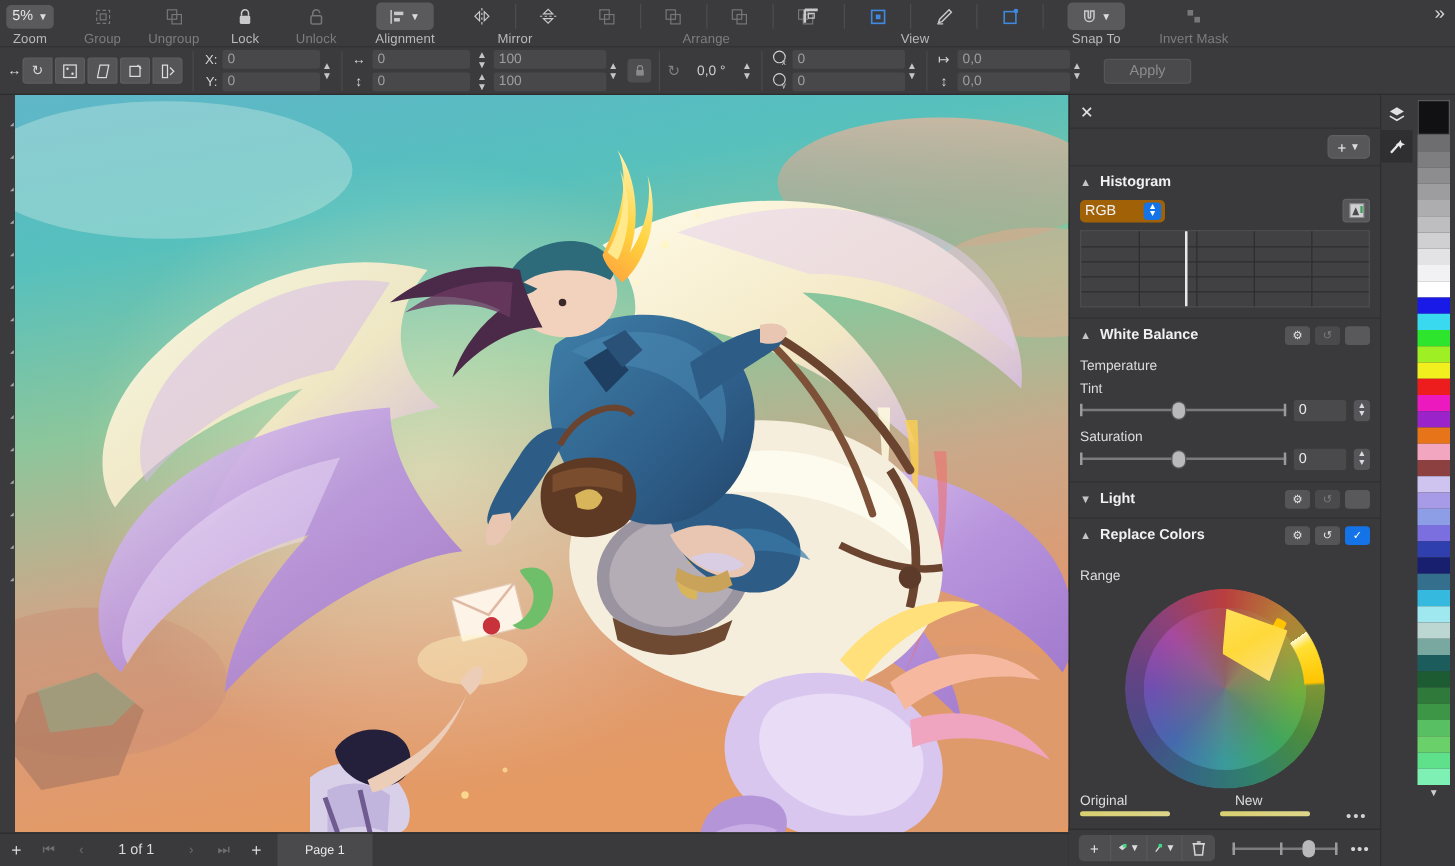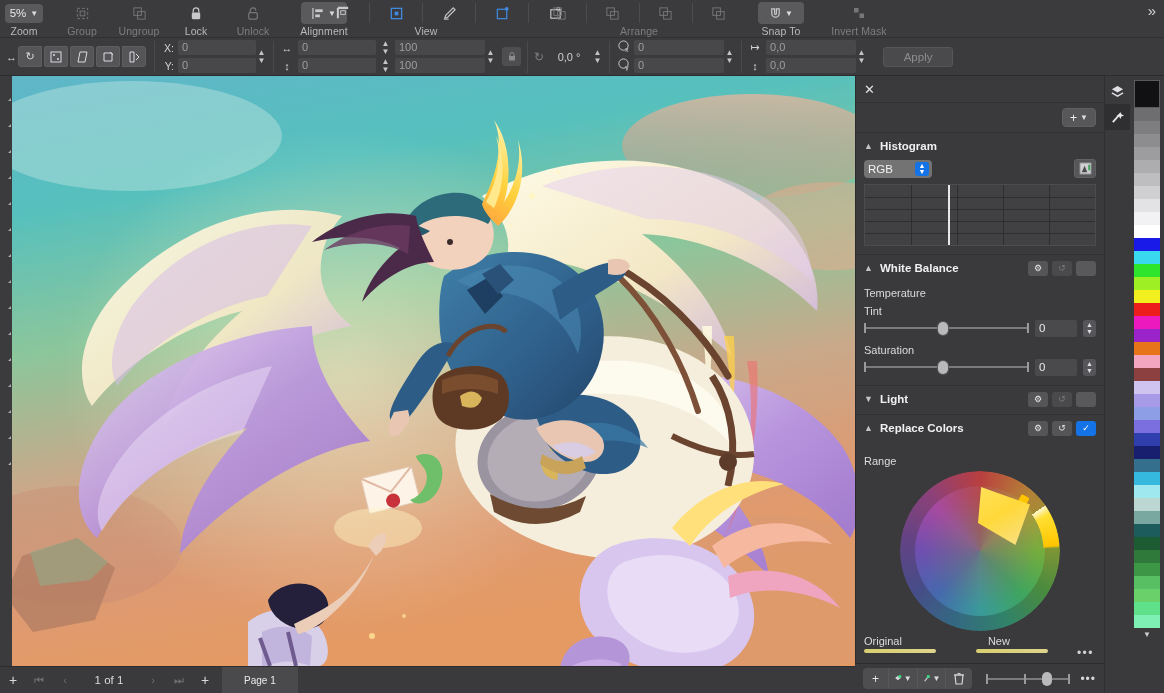--- a/index.html
+++ b/index.html
@@ -156,21 +156,21 @@
   .sbtn {
     width: 20px; height: 15px; border-radius: 3px; background: #555558;
     display: flex; align-items: center; justify-content: center; color: #e7e7ea; font-size: 9px;
   }
   .sbtn.off { background: #4a4a4d; color: #7a7a7d; }
   .sbtn.plain { background: #59595c; }
   .sbtn.checked { background: #1473e6; color: #fff; }
 
   .row-pad { padding: 0 8px; }
   .popup {
-    width: 68px; height: 18px; background: #737373; border-radius: 4px;
+    width: 68px; height: 18px; background: #a16207; border-radius: 4px;
     display: flex; align-items: center; padding: 0 4px; position: relative;
     color: #f2f2f5; font-size: 11.5px;
   }
   .popup .bluebox {
     position: absolute; right: 3px; top: 2px; width: 14px; height: 14px;
     background: #1473e6; border-radius: 3px; color: #fff; font-size: 7px;
     display: flex; flex-direction: column; align-items: center; justify-content: center; line-height: 6px;
   }
   .hist-btn {
     width: 22px; height: 19px; background: #57575a; border: 1px solid #616164; border-radius: 3px;
@@ -361,20 +361,73 @@
               <path d="M1 1v12" stroke="currentColor" stroke-width="1.3"></path>
               <rect x="3.5" y="2.5" width="8" height="3" fill="currentColor"></rect>
               <rect x="3.5" y="8" width="5" height="3" fill="currentColor"></rect>
             </svg>
           <span class="chev" style="margin-left:3px;">▼</span>
         </div>
       </div>
       <div class="tb-label">Alignment</div>
     </div>
 
+    <div class="tb-group" style="width:96px;">
+      <div class="tb-icons">
+        <div class="tb-btn">
+          <svg width="15" height="14" viewBox="0 0 16 14">
+              <path d="M8 0v14" stroke="currentColor" stroke-dasharray="2 2"></path>
+              <path d="M6 3L2 7l4 4z" fill="none" stroke="currentColor"></path>
+              <path d="M10 3l4 4-4 4z" fill="none" stroke="currentColor"></path>
+            </svg>
+        </div>
+        <div class="tb-sep"></div>
+        <div class="tb-btn">
+          <svg width="15" height="14" viewBox="0 0 16 14">
+              <path d="M1 7h14" stroke="currentColor" stroke-dasharray="2 2"></path>
+              <path d="M4 5l4-4 4 4z" fill="none" stroke="currentColor"></path>
+              <path d="M4 9l4 4 4-4z" fill="none" stroke="currentColor"></path>
+            </svg>
+        </div>
+      </div>
+      <div class="tb-label">Mirror</div>
+    </div>
+
+    <div class="tb-group" style="width:210px;">
+      <div class="tb-icons">
+        <div class="tb-btn dim">
+          <svg width="15" height="15" viewBox="0 0 16 16">
+              <rect x="2" y="2" width="8" height="8" fill="none" stroke="currentColor"></rect>
+              <rect x="6" y="6" width="8" height="8" fill="none" stroke="currentColor"></rect>
+            </svg>
+        </div>
+        <div class="tb-sep"></div>
+        <div class="tb-btn dim">
+          <svg width="15" height="15" viewBox="0 0 16 16">
+              <rect x="2" y="2" width="8" height="8" fill="none" stroke="currentColor"></rect>
+              <rect x="6" y="6" width="8" height="8" fill="none" stroke="currentColor"></rect>
+            </svg>
+        </div>
+        <div class="tb-sep"></div>
+        <div class="tb-btn dim">
+          <svg width="15" height="15" viewBox="0 0 16 16">
+              <rect x="2" y="2" width="8" height="8" fill="none" stroke="currentColor"></rect>
+              <rect x="6" y="6" width="8" height="8" fill="none" stroke="currentColor"></rect>
+            </svg>
+        </div>
+        <div class="tb-sep"></div>
+        <div class="tb-btn dim">
+          <svg width="15" height="15" viewBox="0 0 16 16">
+              <rect x="2" y="2" width="8" height="8" fill="none" stroke="currentColor"></rect>
+              <rect x="6" y="6" width="8" height="8" fill="none" stroke="currentColor"></rect>
+            </svg>
+        </div>
+      </div>
+      <div class="tb-label dim">Arrange</div>
+    </div>
 
     <div class="tb-group" style="width:170px;">
       <div class="tb-icons">
         <div class="tb-btn">
           <svg width="15" height="15" viewBox="0 0 16 16">
               <path d="M2 2h11M2 2v11" stroke="currentColor" stroke-width="2.2"></path>
               <path d="M5 5h5v4H5z" fill="none" stroke="currentColor"></path>
             </svg>
         </div>
         <div class="tb-sep"></div>
@@ -400,53 +453,20 @@
         </div>
         <div class="tb-sep"></div>
         <div class="tb-btn">
           <svg width="15" height="15" viewBox="0 0 16 16">
               <rect x="3" y="4" width="10" height="9" fill="none" stroke="currentColor" stroke-width="1.2"></rect>
               <circle cx="11" cy="3" r="1.6" fill="none" stroke="currentColor"></circle>
             </svg>
         </div>
       </div>
       <div class="tb-label" style="margin-left:-46px;">View</div>
-    </div>
-
-    <div class="tb-group" style="width:210px;">
-      <div class="tb-icons">
-        <div class="tb-btn dim">
-          <svg width="15" height="15" viewBox="0 0 16 16">
-              <rect x="2" y="2" width="8" height="8" fill="none" stroke="currentColor"></rect>
-              <rect x="6" y="6" width="8" height="8" fill="none" stroke="currentColor"></rect>
-            </svg>
-        </div>
-        <div class="tb-sep"></div>
-        <div class="tb-btn dim">
-          <svg width="15" height="15" viewBox="0 0 16 16">
-              <rect x="2" y="2" width="8" height="8" fill="none" stroke="currentColor"></rect>
-              <rect x="6" y="6" width="8" height="8" fill="none" stroke="currentColor"></rect>
-            </svg>
-        </div>
-        <div class="tb-sep"></div>
-        <div class="tb-btn dim">
-          <svg width="15" height="15" viewBox="0 0 16 16">
-              <rect x="2" y="2" width="8" height="8" fill="none" stroke="currentColor"></rect>
-              <rect x="6" y="6" width="8" height="8" fill="none" stroke="currentColor"></rect>
-            </svg>
-        </div>
-        <div class="tb-sep"></div>
-        <div class="tb-btn dim">
-          <svg width="15" height="15" viewBox="0 0 16 16">
-              <rect x="2" y="2" width="8" height="8" fill="none" stroke="currentColor"></rect>
-              <rect x="6" y="6" width="8" height="8" fill="none" stroke="currentColor"></rect>
-            </svg>
-        </div>
-      </div>
-      <div class="tb-label dim">Arrange</div>
     </div>
 
     <div class="tb-group" style="width:74px;">
       <div class="tb-icons">
         <div class="tb-btn boxed">
           <svg width="13" height="13" viewBox="0 0 14 14">
               <path d="M3 2v5a4 4 0 008 0V2h-3v5a1 1 0 01-2 0V2z" fill="none" stroke="currentColor" stroke-width="1.3"></path>
             </svg>
           <span class="chev" style="margin-left:3px;">▼</span>
         </div>

